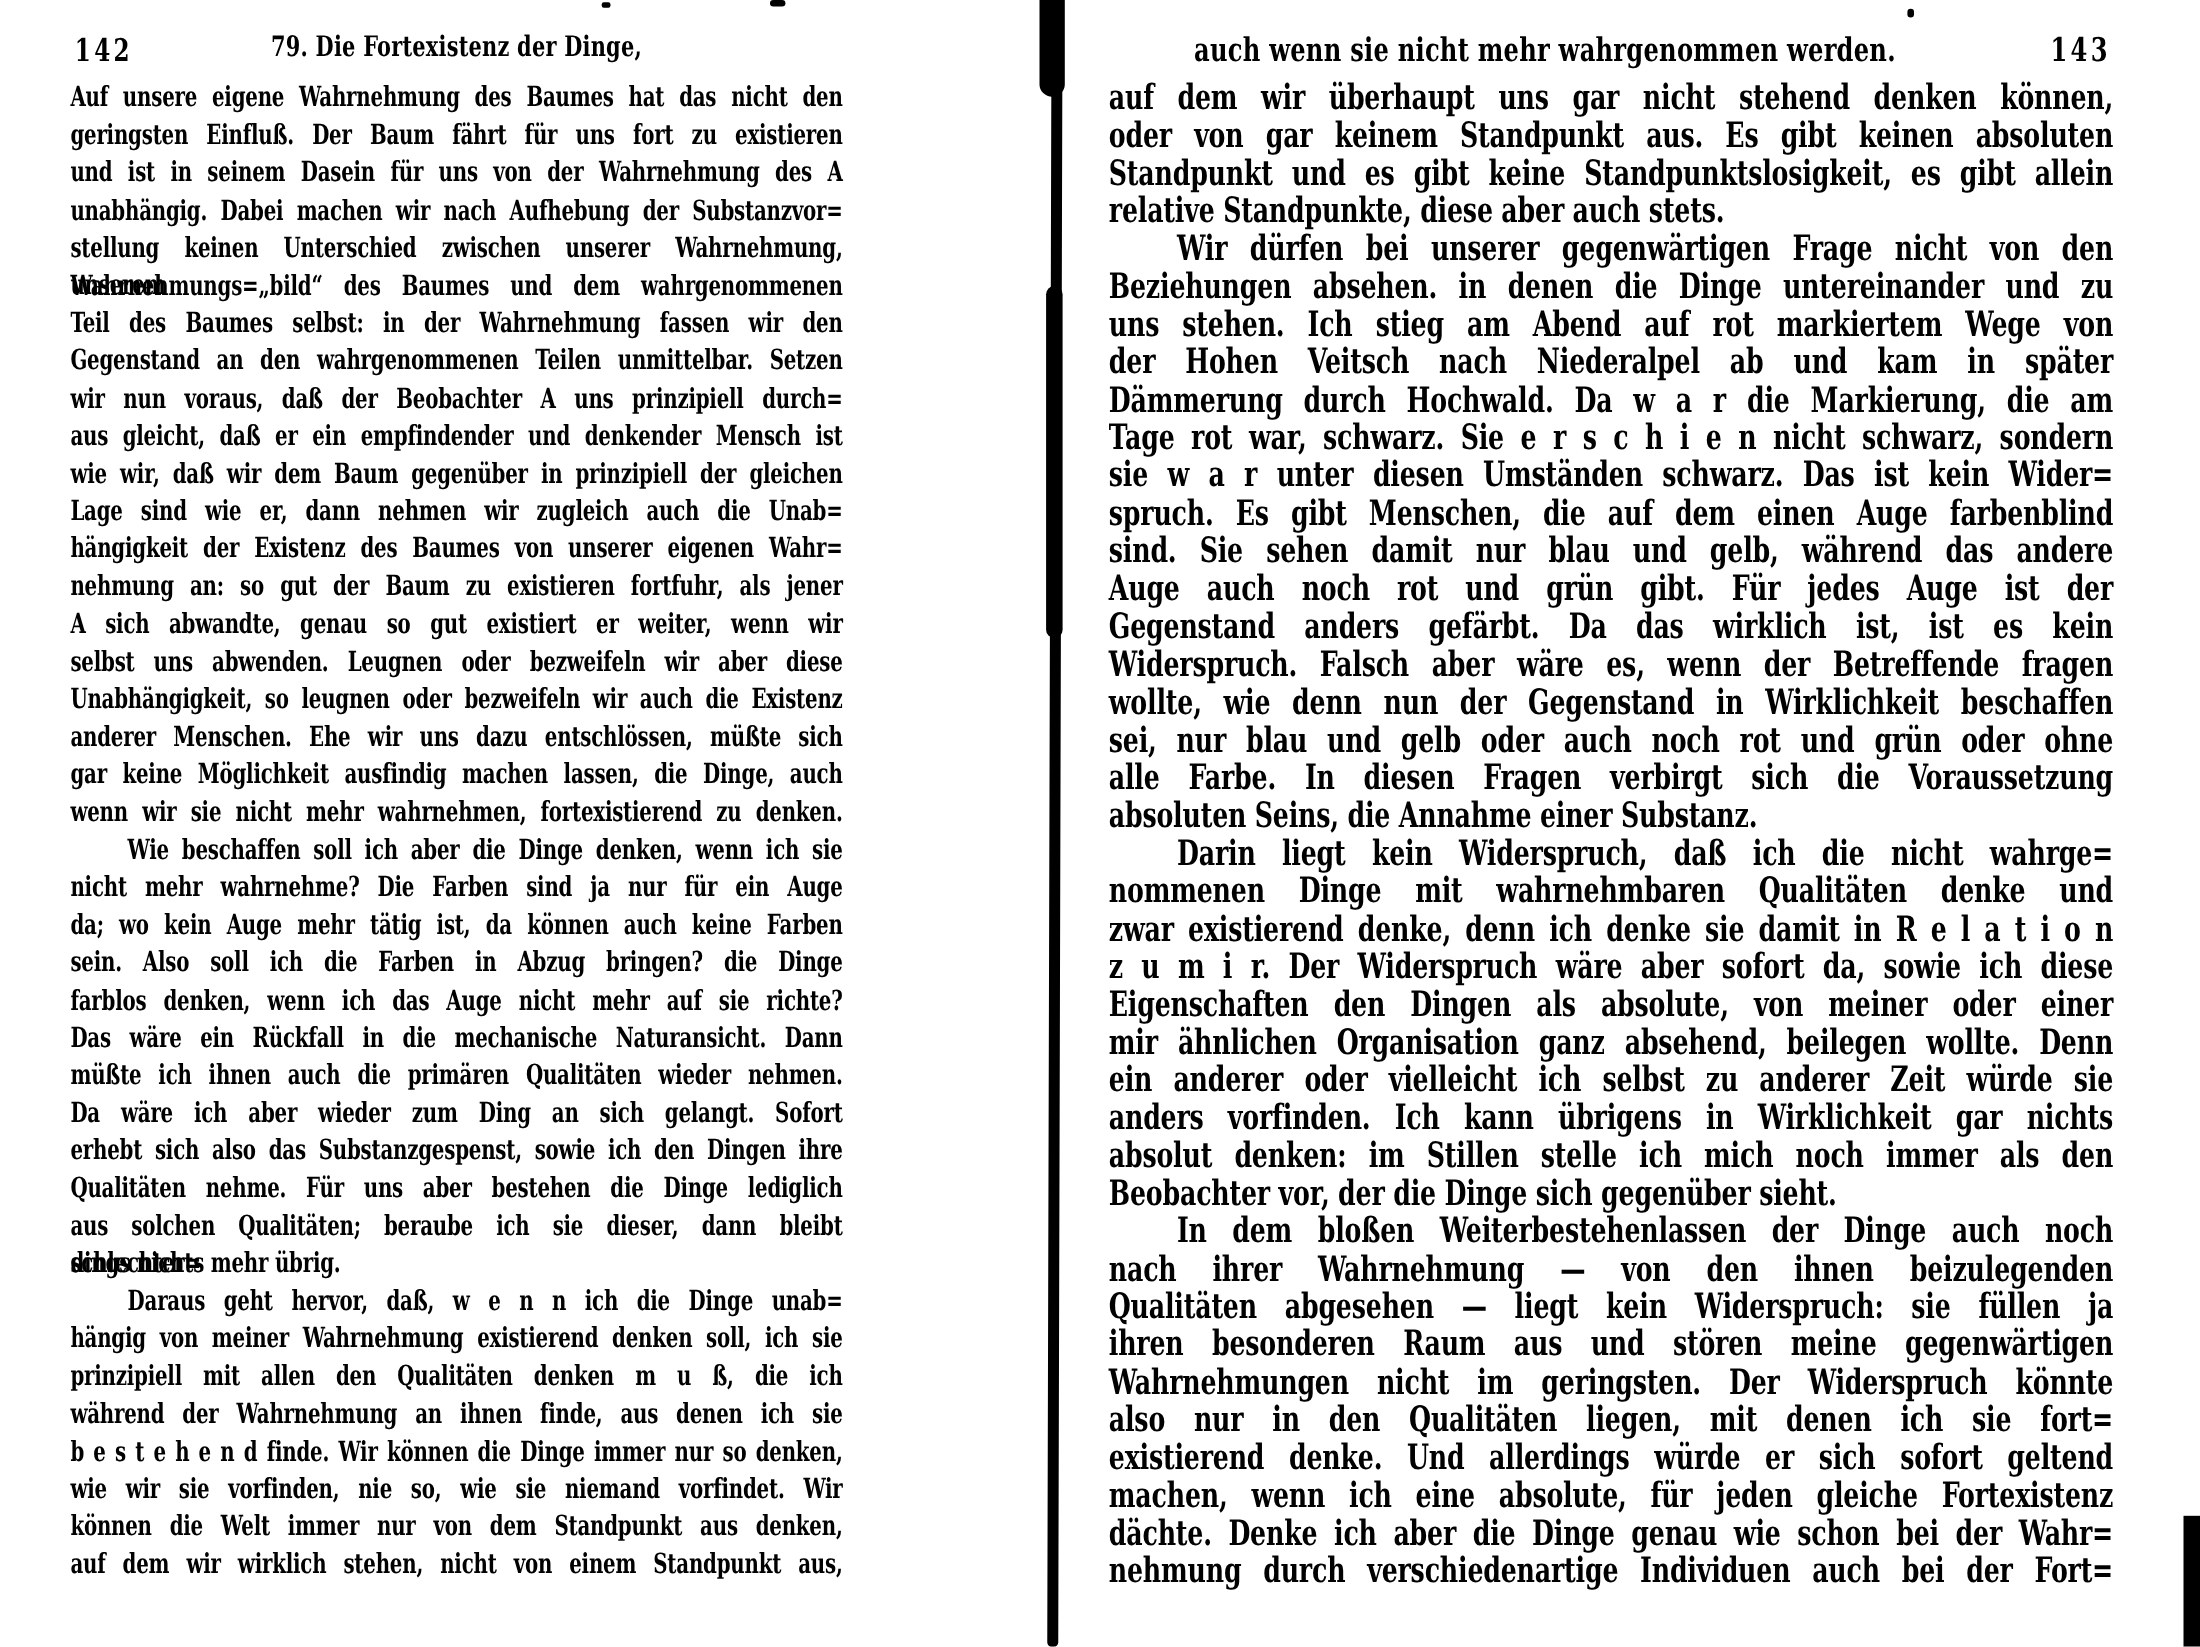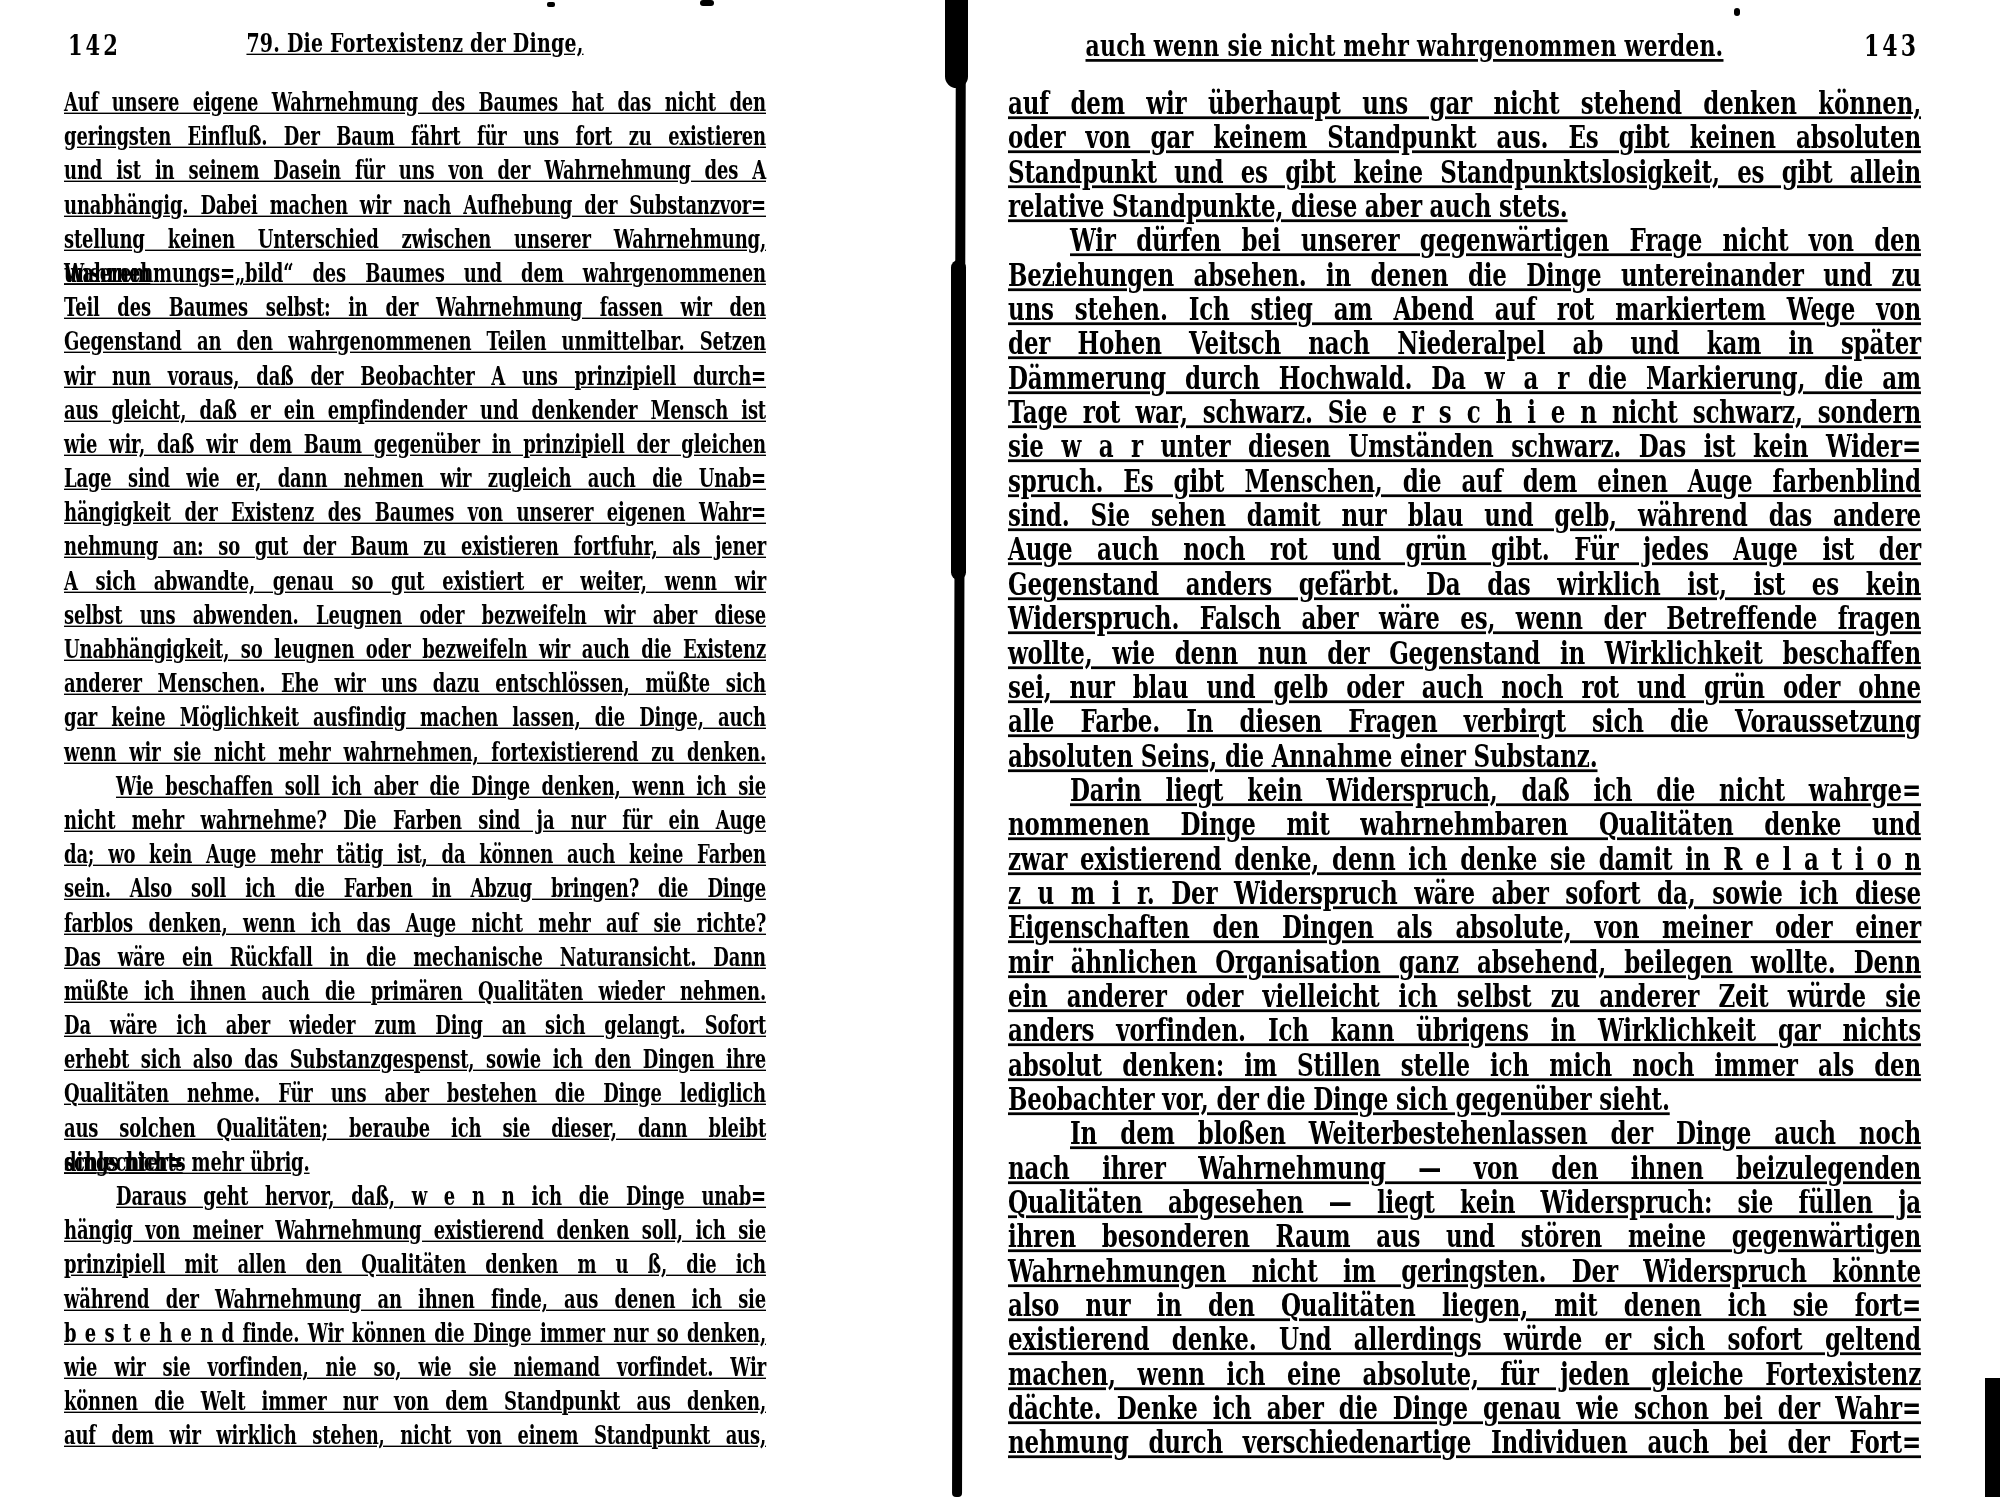--- a/index.html
+++ b/index.html
@@ -14,21 +14,20 @@
     overflow: hidden;
     font-family: "DejaVu Serif", "Liberation Serif", serif;
     font-weight: bold;
     color: #000;
     -webkit-font-smoothing: none;
   }
 
   .page {
     position: absolute;
     top: 28px;
-    text-decoration: underline;
   }
   .page-left  { left: 64px;  width: 702px; }
   .page-right { left: 1008px; width: 913px; }
 
   .pagehead {
     position: relative;
     height: 30px;
     transform: scaleY(1.35);
     transform-origin: 0 0;
   }
@@ -41,21 +40,21 @@
   .page-left  .pagenum { left: 4px; }
   .page-right .pagenum { right: 2px; font-size: 22px; }
   .runhead {
     display: block;
     text-align: center;
     font-size: 19px;
     letter-spacing: 0.2px;
   }
   .page-right .runhead { font-size: 22px; transform: translateX(-60px); }
 
-  .pagebody { margin-top: 28px; }
+  .pagebody { margin-top: 15px; }
 
   .line {
     text-align: justify;
     text-align-last: justify;
     letter-spacing: -0.2px;
     white-space: normal;
     transform-origin: 0 0;
   }
   .page-left .line {
     font-size: 18px;

